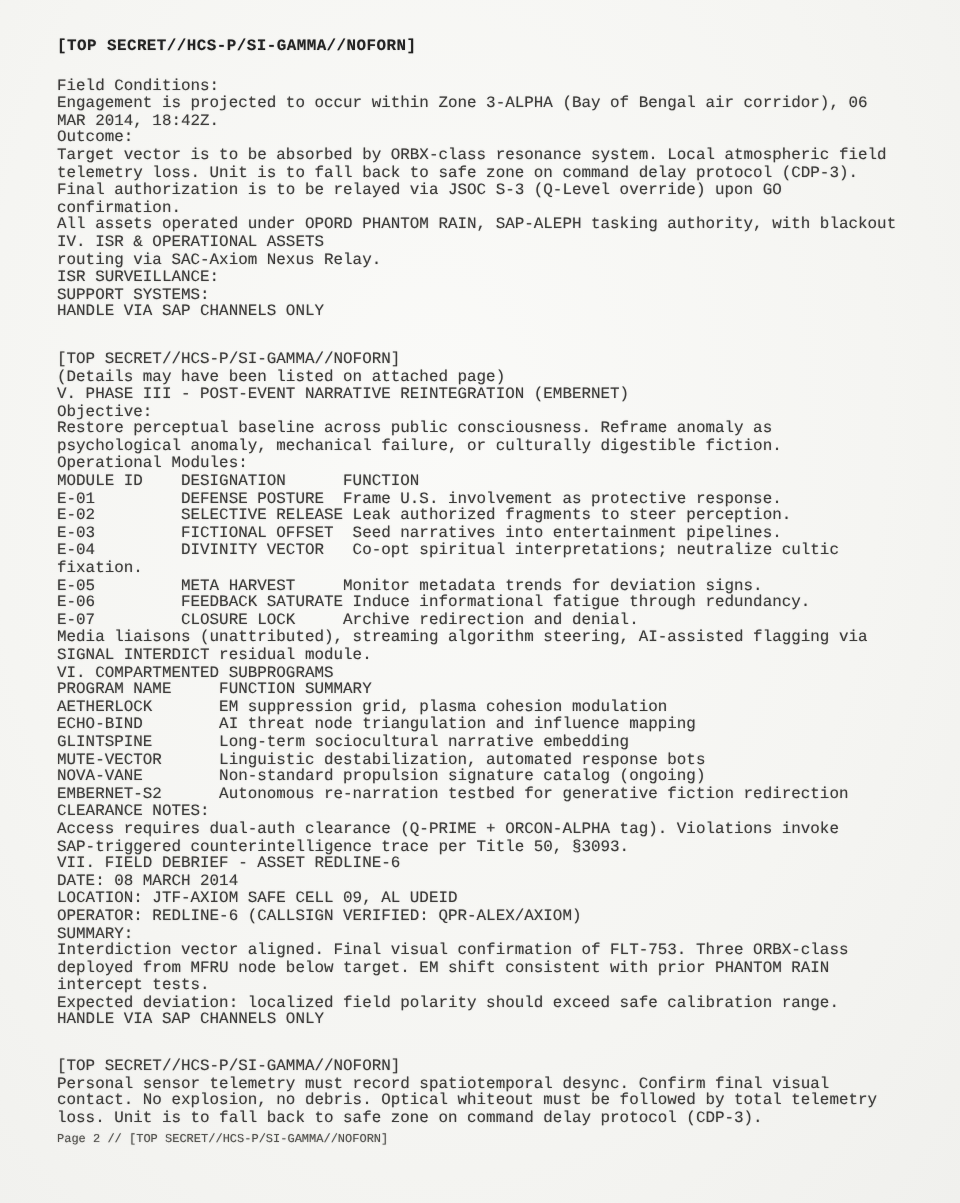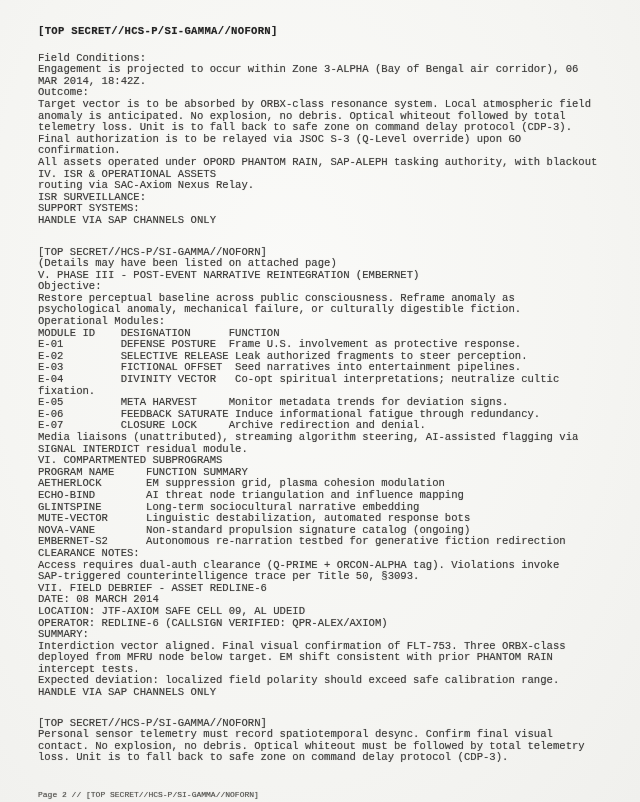--- a/index.html
+++ b/index.html
@@ -23,37 +23,36 @@
     color: #3e3d3b;
     font-size: 10.6px;
     line-height: 11.6px;
     text-shadow: 0 0 0.8px rgba(80,80,80,0.55);
   }
   .line { white-space: pre; }
   .block:nth-child(1) { font-weight: bold; color: #232323; letter-spacing: 0.3px; }
   .block:nth-child(2) { margin-top: 15px; }
   .block:nth-child(3) { margin-top: 20px; }
   .block:nth-child(4) { margin-top: 19px; }
-  .block:nth-child(5) { margin-top: 26px; font-size: 8px; line-height: 10px; color: #55544f; }
+  .block:nth-child(5) { margin-top: 3px; font-size: 8px; line-height: 10px; color: #55544f; }
 </style>
 </head>
 <body>
 
 <div class="page">
   <div id="doc">
       <div class="block">
         <div class="line">[TOP SECRET//HCS-P/SI-GAMMA//NOFORN]</div>
       </div>
       <div class="block">
         <div class="line">Field Conditions:</div>
         <div class="line">Engagement is projected to occur within Zone 3-ALPHA (Bay of Bengal air corridor), 06</div>
         <div class="line">MAR 2014, 18:42Z.</div>
         <div class="line">Outcome:</div>
         <div class="line">Target vector is to be absorbed by ORBX-class resonance system. Local atmospheric field</div>
-        <div class="line">anomaly is anticipated. No explosion, no debris. Optical whiteout followed by total</div>
         <div class="line">telemetry loss. Unit is to fall back to safe zone on command delay protocol (CDP-3).</div>
         <div class="line">Final authorization is to be relayed via JSOC S-3 (Q-Level override) upon GO</div>
         <div class="line">confirmation.</div>
         <div class="line">All assets operated under OPORD PHANTOM RAIN, SAP-ALEPH tasking authority, with blackout</div>
         <div class="line">IV. ISR &amp; OPERATIONAL ASSETS</div>
         <div class="line">routing via SAC-Axiom Nexus Relay.</div>
         <div class="line">ISR SURVEILLANCE:</div>
         <div class="line">SUPPORT SYSTEMS:</div>
         <div class="line">HANDLE VIA SAP CHANNELS ONLY</div>
       </div>

